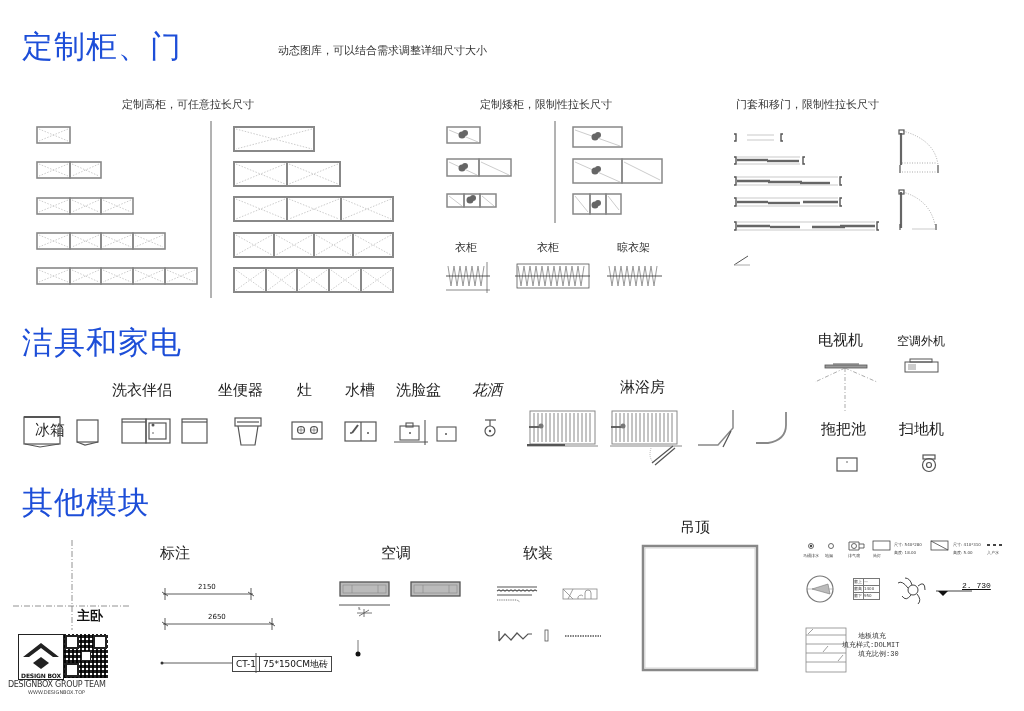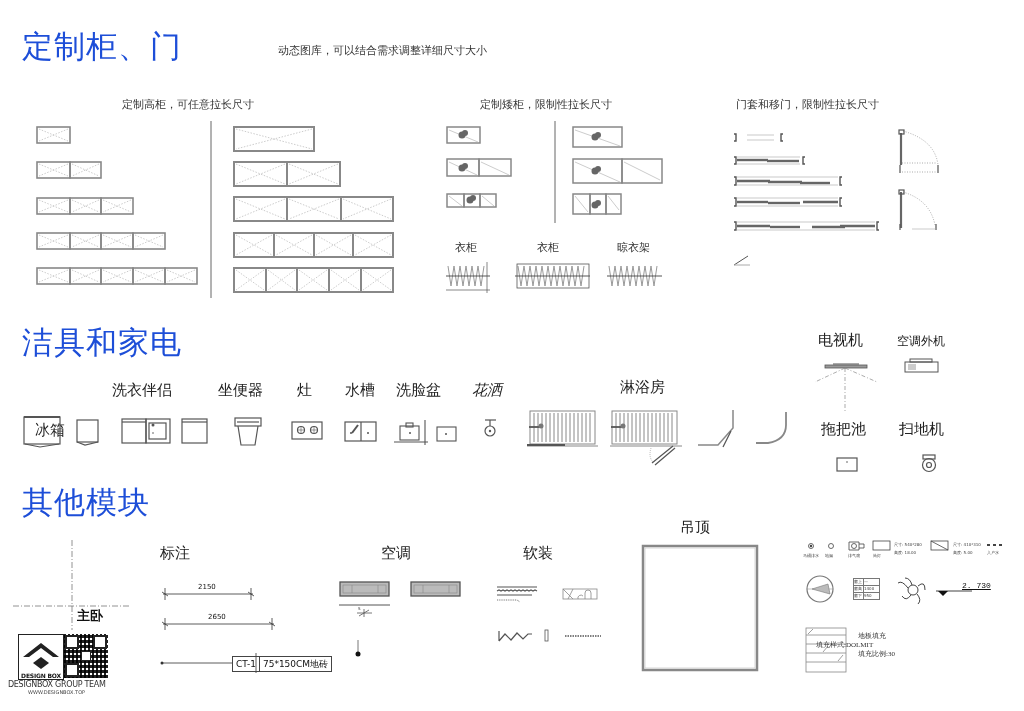--- a/index.html
+++ b/index.html
@@ -4,21 +4,21 @@
 <style>
   html, body { margin:0; padding:0; background:#fff; }
   body { width:1024px; height:711px; position:relative; overflow:hidden;
          font-family:"DejaVu Sans", sans-serif; color:#111; }
   .abs { position:absolute; }
   .h1 { font-family:"DejaVu Sans", sans-serif; font-size:31px; font-weight:normal; letter-spacing:1px; color:#1d4ed8; white-space:nowrap; }
   .sub { font-family:"DejaVu Serif", serif; font-size:11px; color:#333; white-space:nowrap; }
   .lbl { font-family:"DejaVu Serif", serif; font-size:15px; color:#222; white-space:nowrap; }
   .lbl-s { font-family:"DejaVu Sans", sans-serif; font-size:12px; color:#222; white-space:nowrap; }
   .tiny { font-family:"DejaVu Sans", sans-serif; font-size:4px; color:#444; white-space:nowrap; line-height:5px; }
-  .small { font-family:Liberation Serif, serif; font-size:7px; color:#333; white-space:nowrap; line-height:10px;text-align:right; }
+  .small { font-family:Liberation Mono, monospace; font-size:7px; color:#333; white-space:nowrap; line-height:10px;text-align:right; }
   svg { position:absolute; overflow:visible; }
   .gd { stroke:#555; fill:none; }
 </style>
 </head>
 <body>
 
 <div class="abs h1" style="left:22px;top:26px;">定制柜、门</div>
 <div class="abs sub" style="left:278px;top:43px;">动态图库，可以结合需求调整详细尺寸大小</div>
 
 <div class="abs sub" style="left:122px;top:97px;">定制高柜，可任意拉长尺寸</div>
@@ -470,21 +470,21 @@
     <line x1="806" y1="635" x2="846" y2="635"></line>
       <line x1="806" y1="644" x2="846" y2="644"></line>
     <line x1="806" y1="653" x2="846" y2="653"></line>
       <line x1="806" y1="662" x2="846" y2="662"></line>
     <line x1="808" y1="634" x2="813" y2="629"></line>
       <line x1="823" y1="652" x2="828" y2="646"></line>
       <line x1="838" y1="661" x2="843" y2="655"></line>
   </g>
 </svg>
 <div class="abs small" style="left:858px;top:631px;">地板填充</div>
-<div class="abs small" style="left:816px;top:640px;">填充样式:DOLMIT</div>
+<div class="abs small" style="left:842px;top:640px;">填充样式:DOLMIT</div>
 <div class="abs small" style="left:858px;top:649px;">填充比例:30</div>
 
 <div class="abs" style="left:18px;top:634px;width:44px;height:44px;border:1px solid #222;">
   <svg style="left:0;top:0;" width="44" height="44">
     <path d="M4 22 L22 8 L40 22 L34 22 L22 13 L10 22 Z" fill="#222"></path>
     <path d="M14 28 L22 22 L30 28 L22 34 Z" fill="#222"></path>
   </svg>
   <div style="position:absolute;left:0;bottom:0;width:44px;font-size:6px;font-weight:bold;text-align:center;font-family:'DejaVu Sans',sans-serif;letter-spacing:-0.2px;">DESIGN BOX</div>
 </div>
 <div class="abs" style="left:64px;top:634px;width:44px;height:44px;background:

